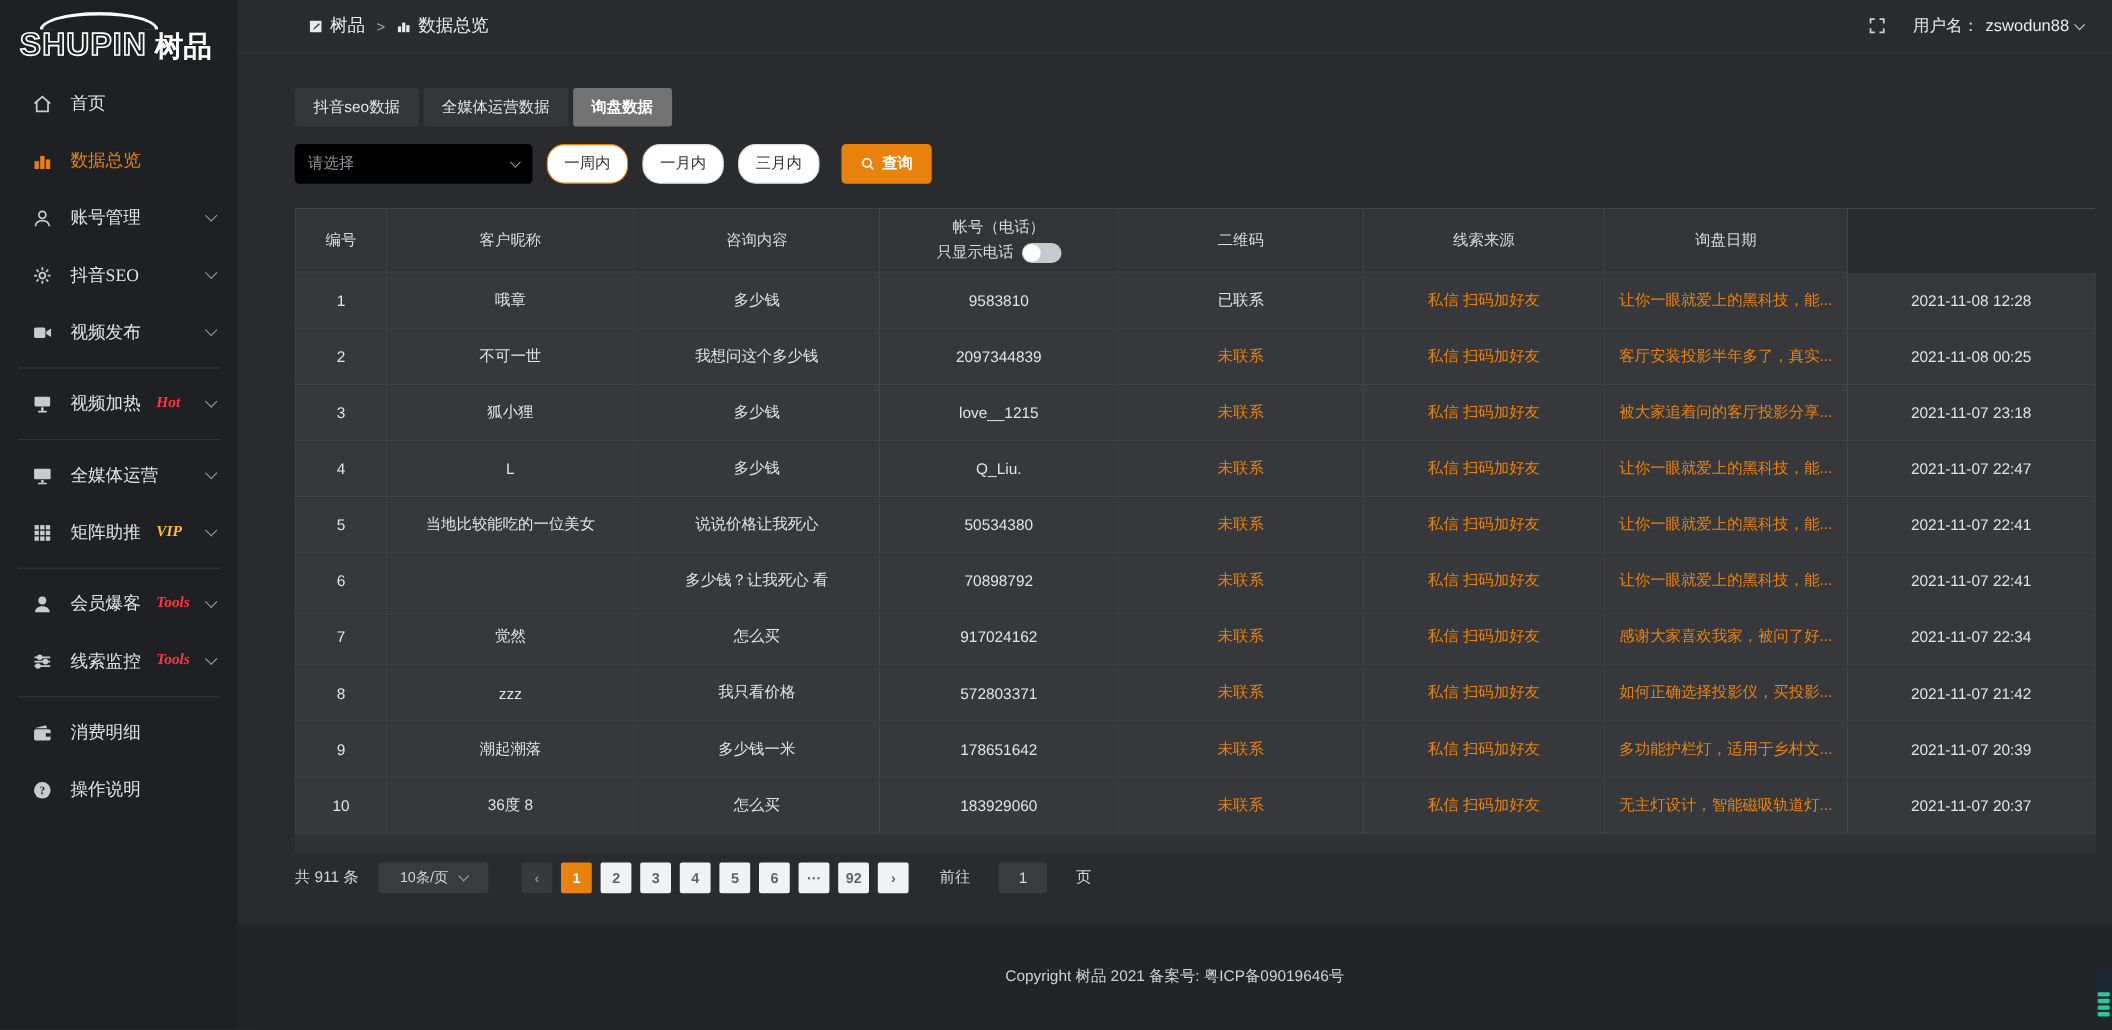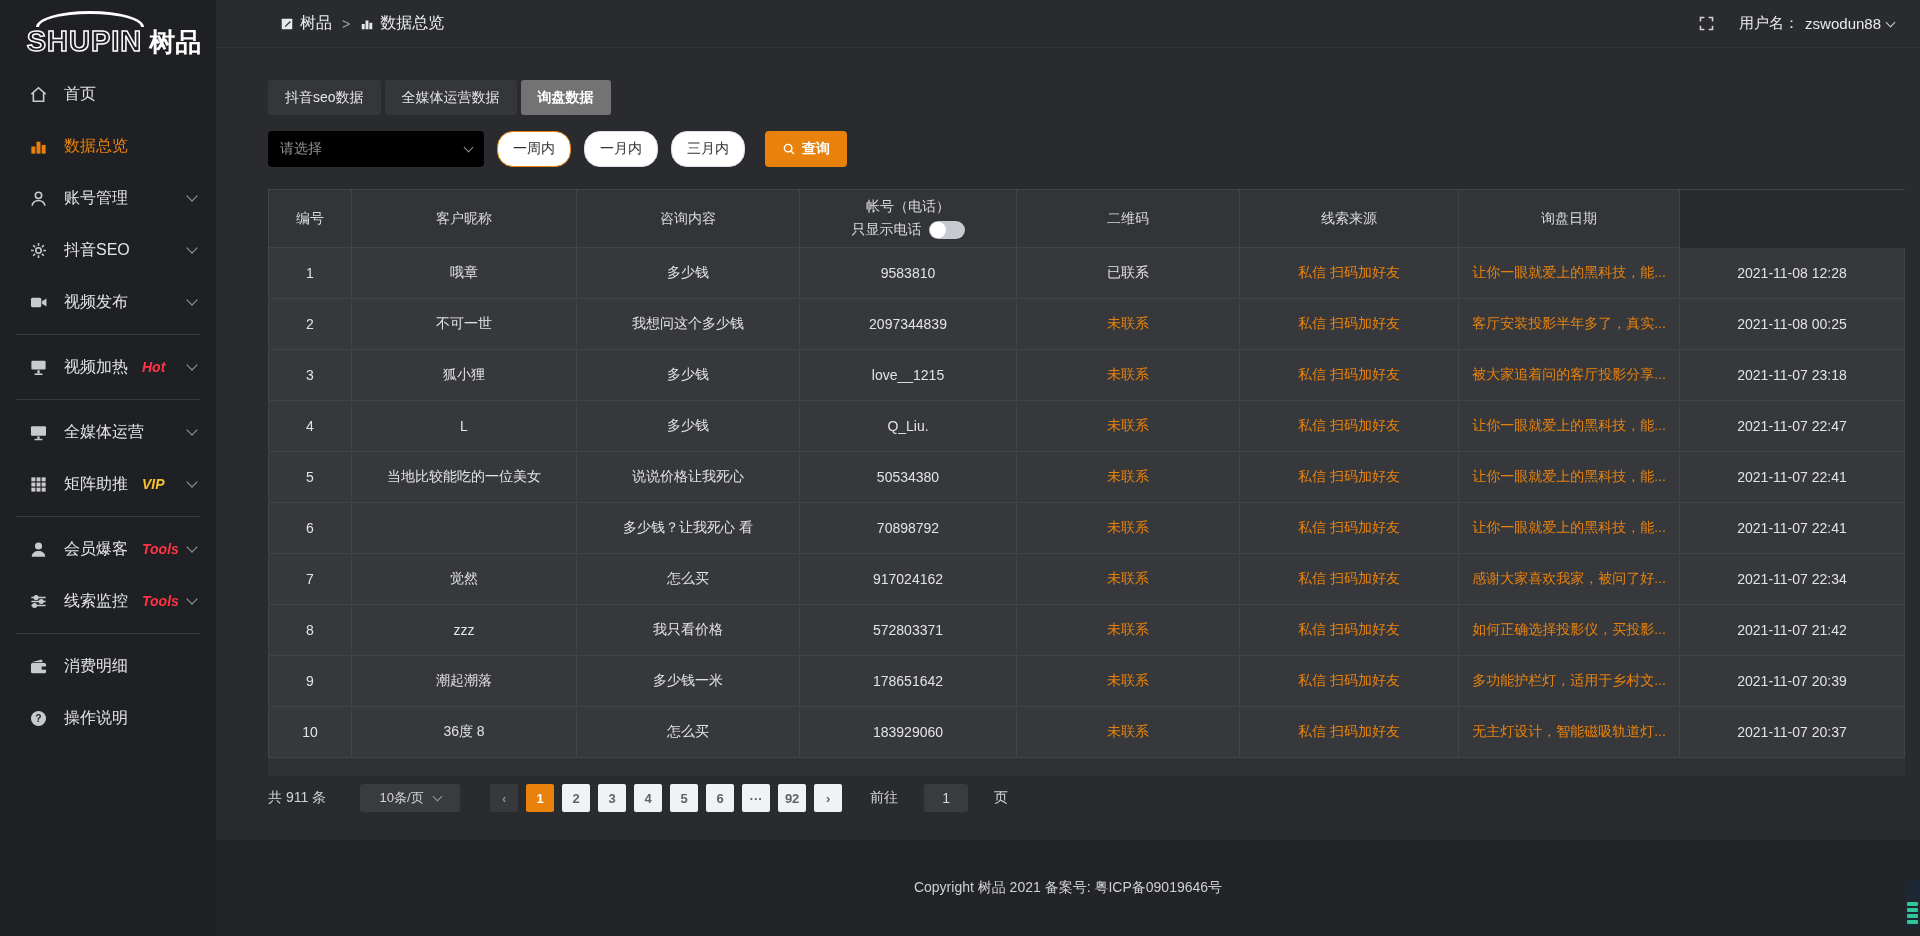--- a/index.html
+++ b/index.html
@@ -4,29 +4,29 @@
 <style>
   * { box-sizing: border-box; margin: 0; padding: 0; }
   html,body { width:1920px; height:936px; overflow:hidden; }
   body {
     font-family:"Liberation Sans","DejaVu Sans",sans-serif;
     background:#2a2b2e; color:#e2e3e5; display:flex;
   }
   
   .sidebar { width:216px; min-width:216px; height:936px; background:#1f2023; }
   .logo { position:relative; margin:12px 0 4px 14px; width:196px; height:44px;
-          display:flex; align-items:flex-end; gap:7px; padding-left:4px;justify-content:center; }
+          display:flex; align-items:flex-end; gap:7px; padding-left:4px; }
   .logo-arc { position:absolute; top:-1px; left:22px; width:108px; height:16px;
               border:3px solid #fff; border-bottom:none;
               border-radius:60px 60px 0 0 / 18px 18px 0 0; }
   .logo-en { font-size:29px; font-weight:bold; letter-spacing:1px; line-height:1;
              color:transparent; -webkit-text-stroke:1.5px #fff; }
   @supports not (-webkit-text-stroke:1px #fff){ .logo-en{ color:#fff; } }
   .logo-cn { font-size:26px; font-weight:bold; color:#fff; line-height:1.05; }
-  .menu { margin-top:12px; }
+  .menu { margin-top:12px;font-family:Liberation Serif, serif; }
   .menu-item { height:52px; display:flex; align-items:center; padding:0 20px 0 28px;
                cursor:pointer; font-size:16px; color:#e2e3e5; }
   .menu-item.active { color:#e8820d; }
   .mi-icon { width:20px; height:20px; margin-right:16px; display:flex; align-items:center;
              justify-content:center; color:#c9cacd; flex:none; }
   .menu-item.active .mi-icon { color:#e8820d; }
   .mi-label { white-space:nowrap; }
   .mi-badge { font-style:italic; font-weight:bold; font-size:14px; margin-left:14px; }
   .badge-red { color:#ff3344; }
   .badge-yellow { color:#f8c12c; }
@@ -74,21 +74,21 @@
   .toggle::after { content:""; position:absolute; left:1px; top:1px; width:16px; height:16px;
                    background:#fff; border-radius:50%; }
   .td { height:51px; display:flex; align-items:center; justify-content:center; background:#37383b;
         font-size:14px; color:#e2e3e5; border-right:1px solid #424346; border-bottom:1px solid #424346;
         padding:0 10px; overflow:hidden; white-space:nowrap; }
   .orange { color:#e8820d; }
   .link { color:#e8820d; cursor:pointer; white-space:nowrap; overflow:hidden; }
   .table-pad { height:18px; background:#313236; }
   
   .pagination { margin-top:8px; display:flex; align-items:center; font-size:14px; color:#d3d4d6; }
-  .pg-total { margin-right:34px; white-space:nowrap; }
+  .pg-total { margin-right:18px; white-space:nowrap; }
   .page-size { width:100px; height:28px; background:#3a3b3e; border-radius:3px; display:flex;
                align-items:center; justify-content:center; gap:10px; cursor:pointer; margin-right:26px;
                font-size:13px; }
   .page-size .chev-sm { border-color:#9a9b9e; }
   .pg-btn { min-width:28px; height:28px; border-radius:2px; display:flex; align-items:center;
             justify-content:center; margin:0 4px; font-size:13px; cursor:pointer; font-weight:bold; }
   .pg-prev { background:#38393c; color:#8a8b8e; }
   .pg-num { background:#f0f2f5; color:#606266; }
   .pg-num.active { background:#e8820d; color:#fff; }
   .pg-next { background:#f0f2f5; color:#606266; }

